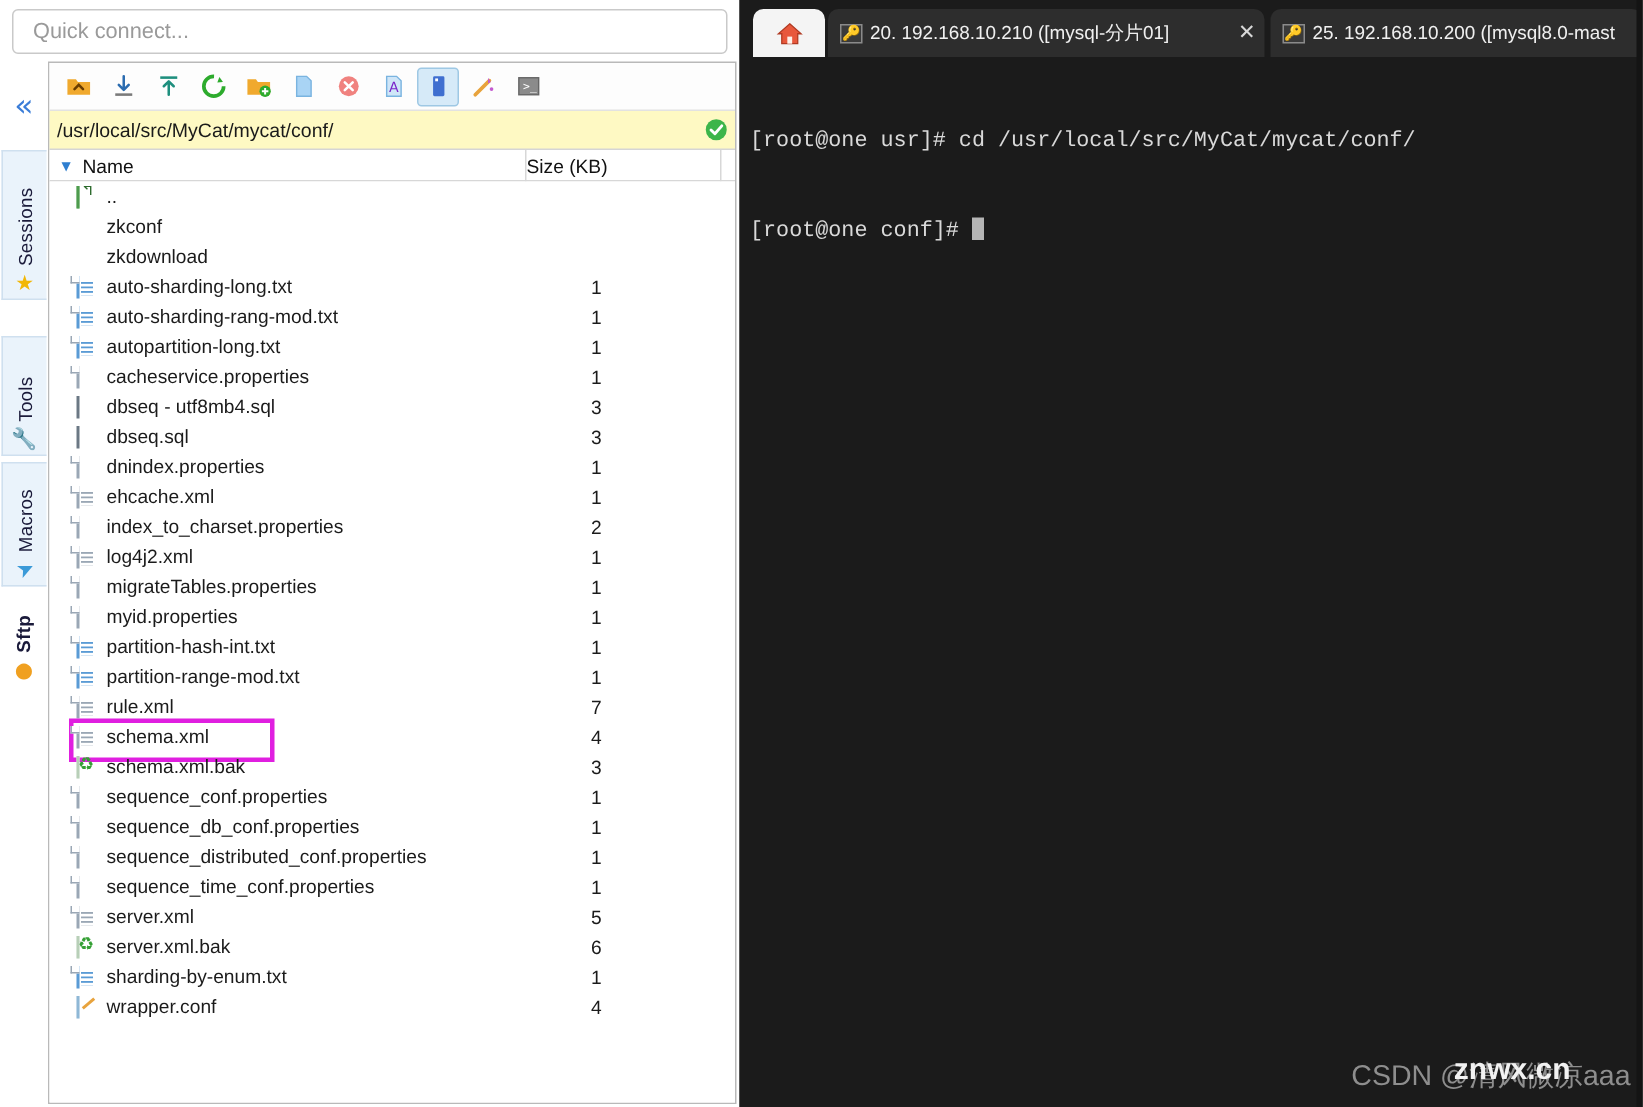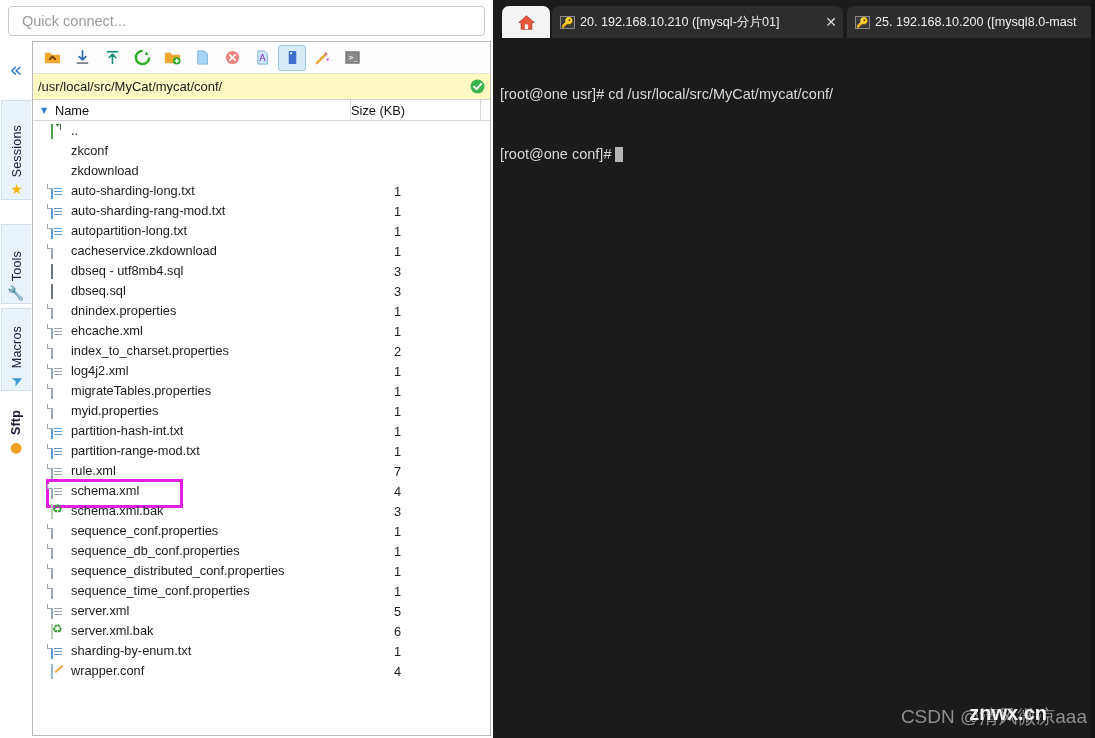--- a/index.html
+++ b/index.html
@@ -349,21 +349,21 @@
     color: #d8d8d8;
     margin-left: 6px;
     cursor: pointer;
     font-family: "DejaVu Sans", sans-serif;
   }
   #terminal {
     position: absolute; left: 0; top: 38px;
     width: 602px; height: 700px;
     background: #1b1b1b;
     padding: 6px 0 0 7px;
-    font-family: Liberation Sans, sans-serif;
+    font-family: Liberation Mono, monospace;
     font-size: 14.5px;
     line-height: 20px;
     color: #d9d9d9;
     white-space: pre;
   }
   .tline { white-space: pre; }
   .cursor {
     display: inline-block;
     width: 8px; height: 15px;
     background: #b5b5b5;
@@ -547,21 +547,21 @@
           <div class="frow">
             <div class="fname">
               <span class="ficon"><span class="doc blue"><span class="lines"></span></span></span>
               <span class="flabel">autopartition-long.txt</span>
             </div>
             <div class="fsize">1</div>
           </div>
           <div class="frow">
             <div class="fname">
               <span class="ficon"><span class="doc"></span></span>
-              <span class="flabel">cacheservice.zkdownload</span>
+              <span class="flabel">cacheservice.properties</span>
             </div>
             <div class="fsize">1</div>
           </div>
           <div class="frow">
             <div class="fname">
               <span class="ficon"><span class="sqlicon"></span></span>
               <span class="flabel">dbseq - utf8mb4.sql</span>
             </div>
             <div class="fsize">3</div>
           </div>

